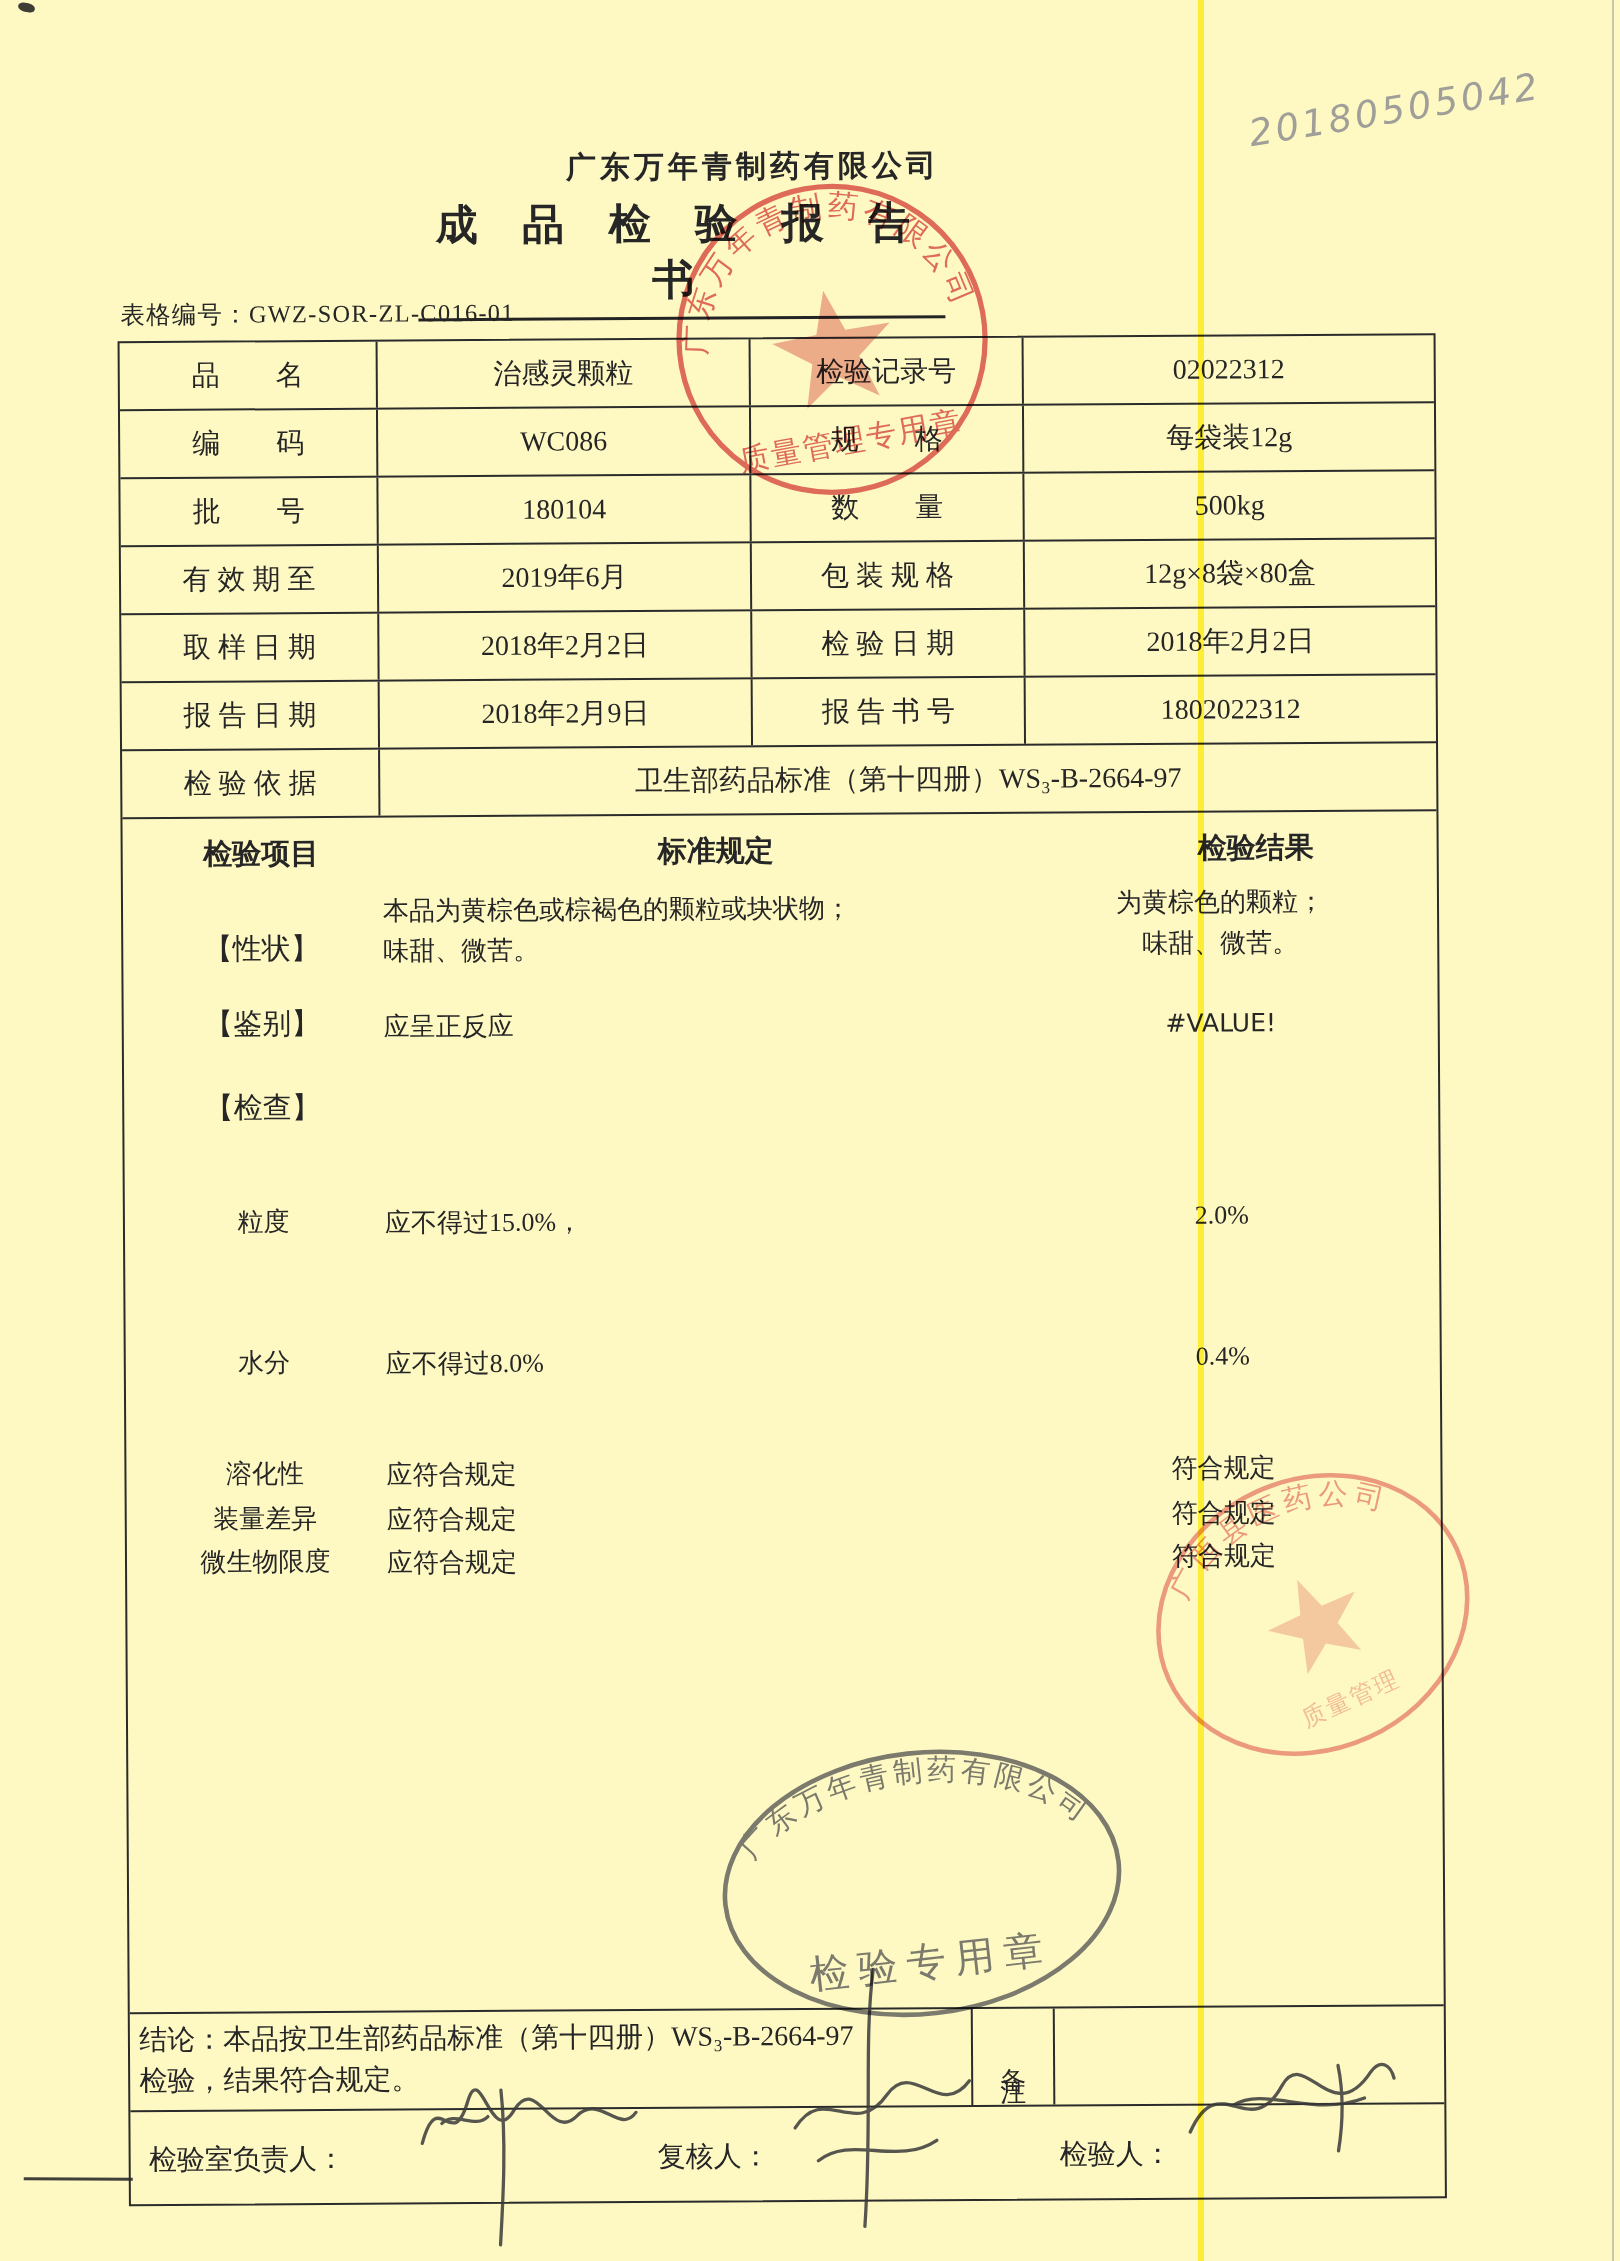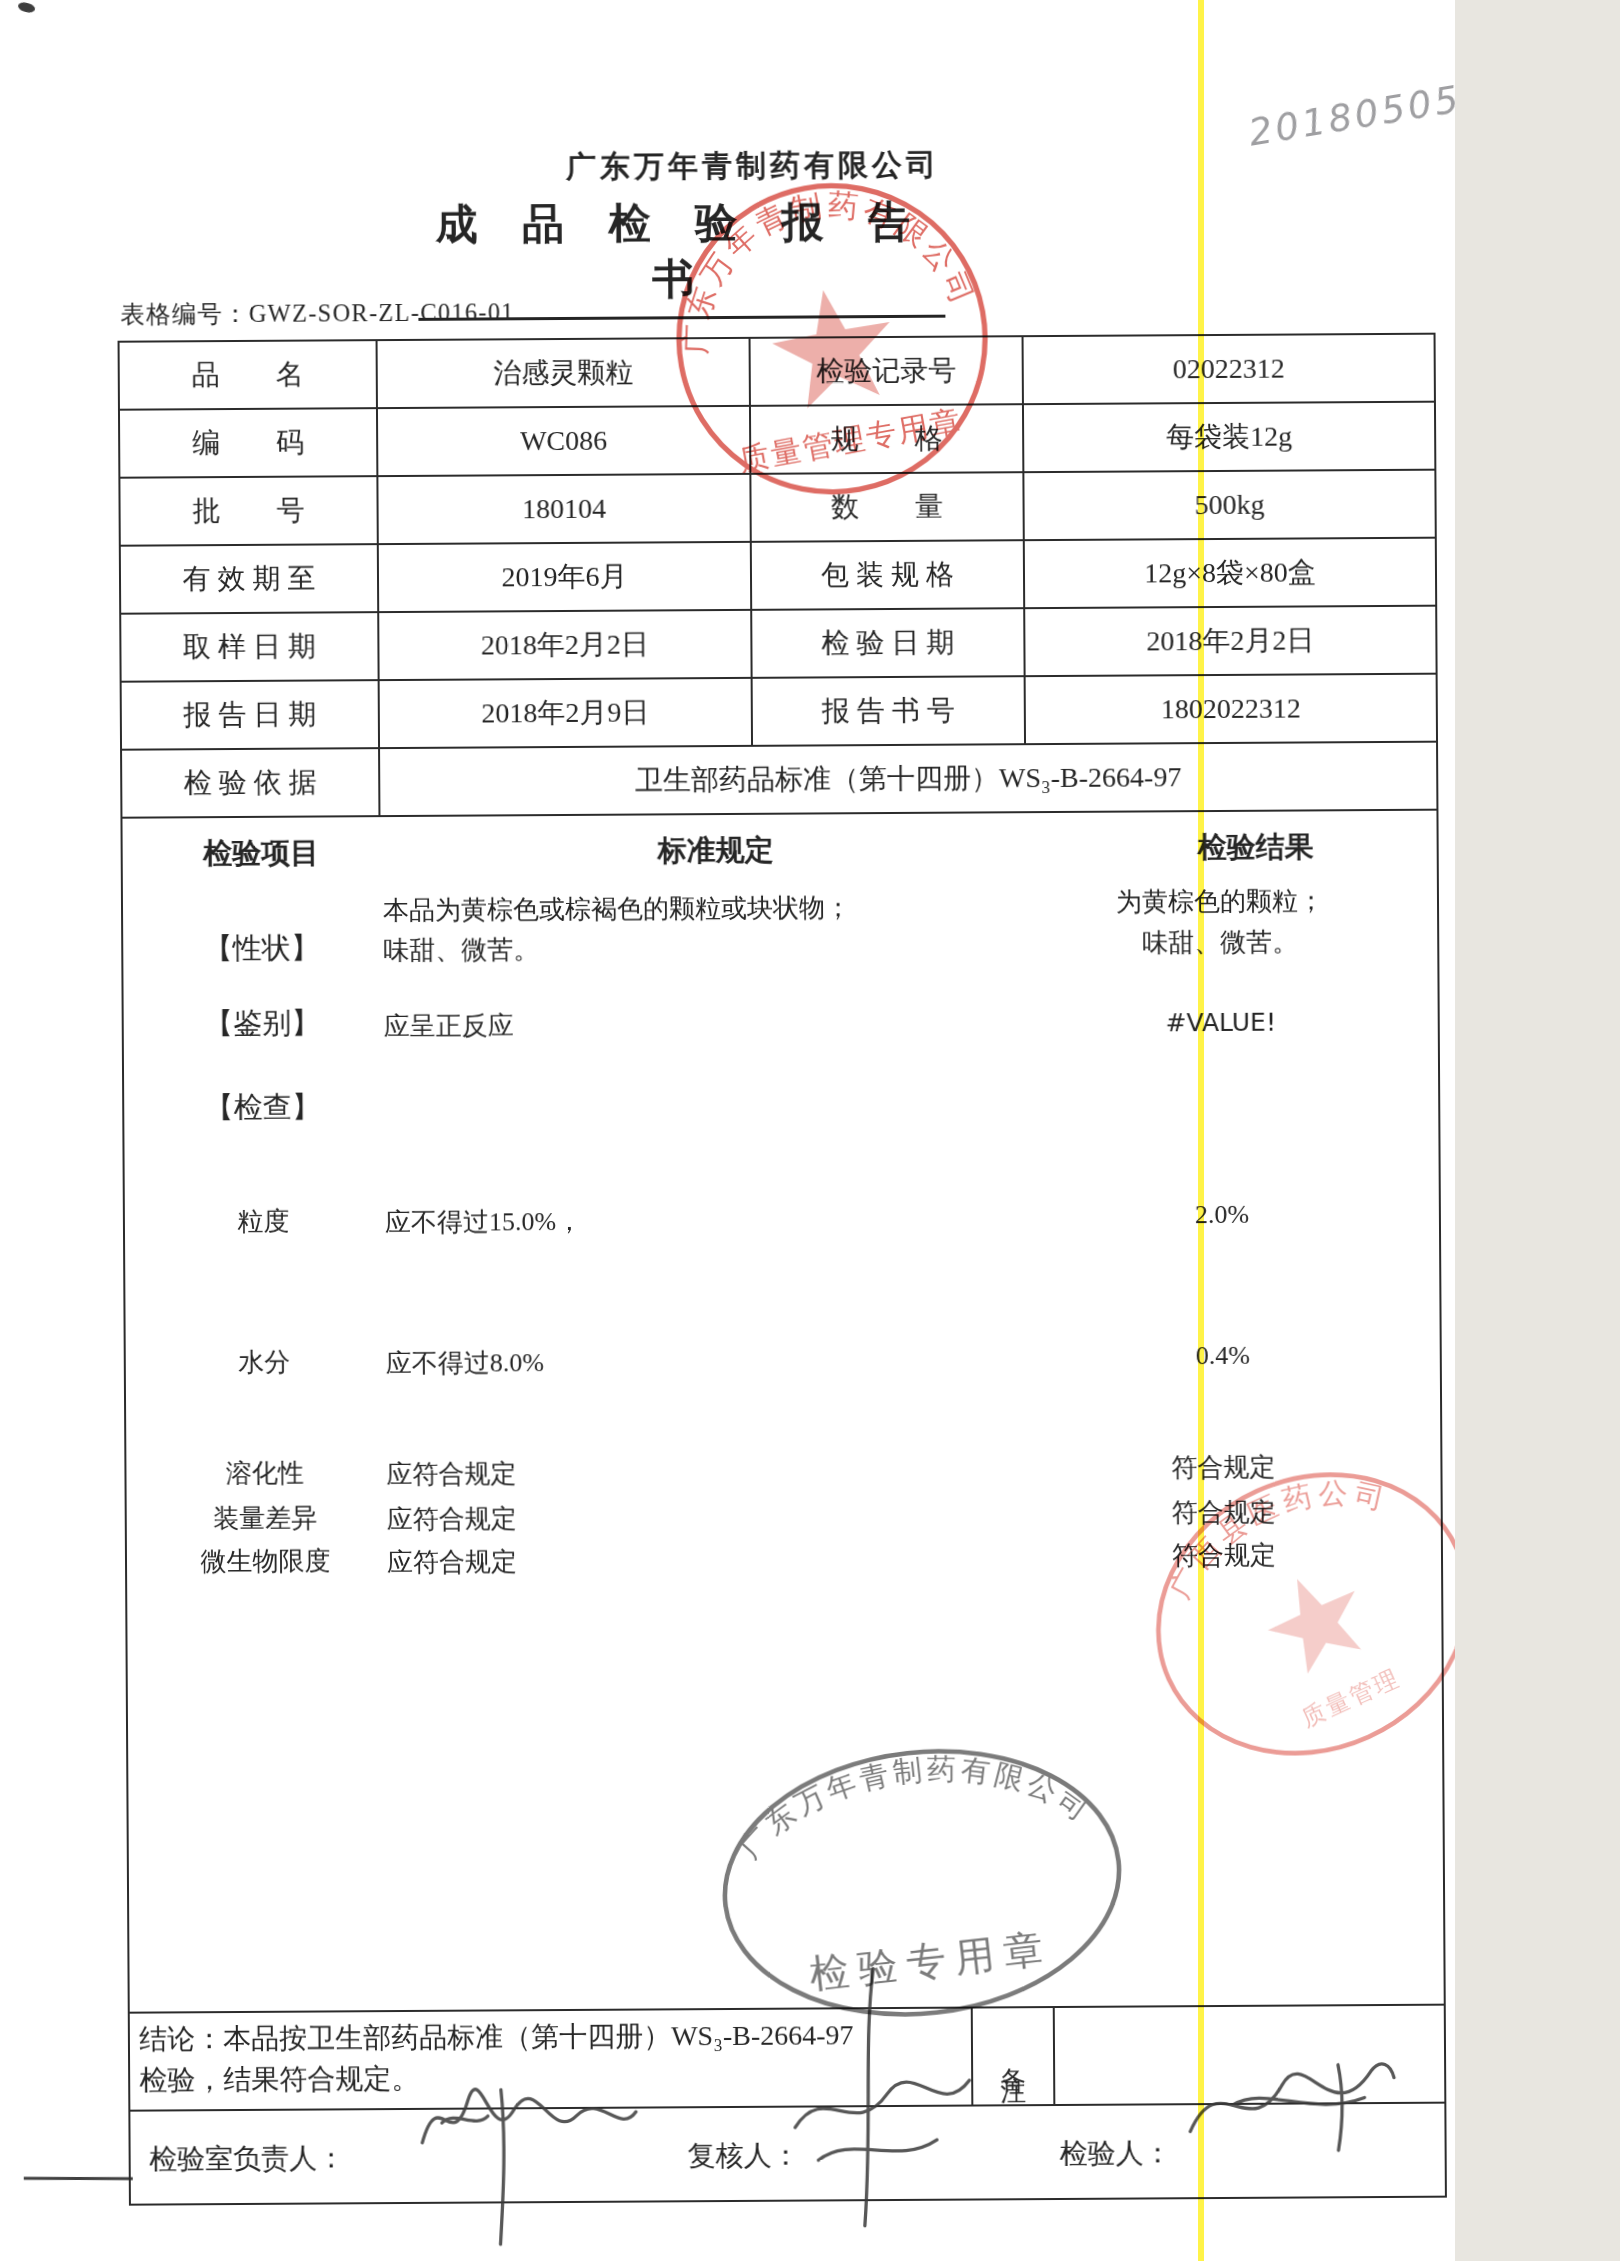--- a/index.html
+++ b/index.html
@@ -1,18 +1,18 @@
 <!DOCTYPE html>
 <html style="font-size:10.5px"><head>
 <meta charset="utf-8">
 <style>
   html,body{margin:0;padding:0;background:#e8e6e0;}
   .canvas{
-    position:relative; width:1455px; height:2261px;
-    background:#ffffff; overflow:hidden;
+    position:relative; width:1620px; height:2261px;
+    background:#fef9c3; overflow:hidden;
     font-family:"Liberation Serif","DejaVu Serif",serif;
     color:#262626;
   }
   .doc{position:absolute; inset:0; transform:rotate(-0.35deg); transform-origin:50% 40%;}
   .abs{position:absolute;}
   
   .company{left:540px; top:146px; width:435px; text-align:center; font-size:30px; letter-spacing:4px; font-weight:bold;}
   .title{left:422px; top:195px; width:527px; text-align:center; font-size:42px; font-weight:bold;
          letter-spacing:17px; padding-bottom:9.2px; border-bottom:3.3px solid #242424;}
   .formno{left:124px; top:295px; font-size:24.4px; letter-spacing:1.3px;}
@@ -150,21 +150,21 @@
         <div class="conc-text">
           <div>结论：本品按卫生部药品标准（第十四册）WS₃-B-2664-97</div>
           <div>检验，结果符合规定。</div>
         </div>
         <div class="remark">备注</div>
         <div class="conc-rest"></div>
       </div>
 
       <div class="sig-row">
         <span class="slabel" style="left:18.4px;">检验室负责人：</span>
-        <span class="slabel" style="left:557px;font-family:Liberation Serif, serif;">复核人：</span>
+        <span class="slabel" style="left:527px;font-family:Liberation Serif, serif;">复核人：</span>
         <span class="slabel" style="left:929px;">检验人：</span>
       </div>
     </div>
 
     <svg class="abs" style="left:395px;top:2042px;" width="250" height="211" viewBox="0 0 380 320">
       <g fill="none" stroke="#3a3a3a" stroke-width="5" stroke-linecap="round" opacity="0.85">
         <path d="M30,150 C55,60 75,170 100,85 C120,25 135,160 170,100 C205,45 225,150 265,110 C300,75 330,140 355,105"></path>
         <path d="M150,70 C158,150 152,240 148,305"></path>
         <path d="M60,120 C80,100 110,130 130,110"></path>
       </g>

